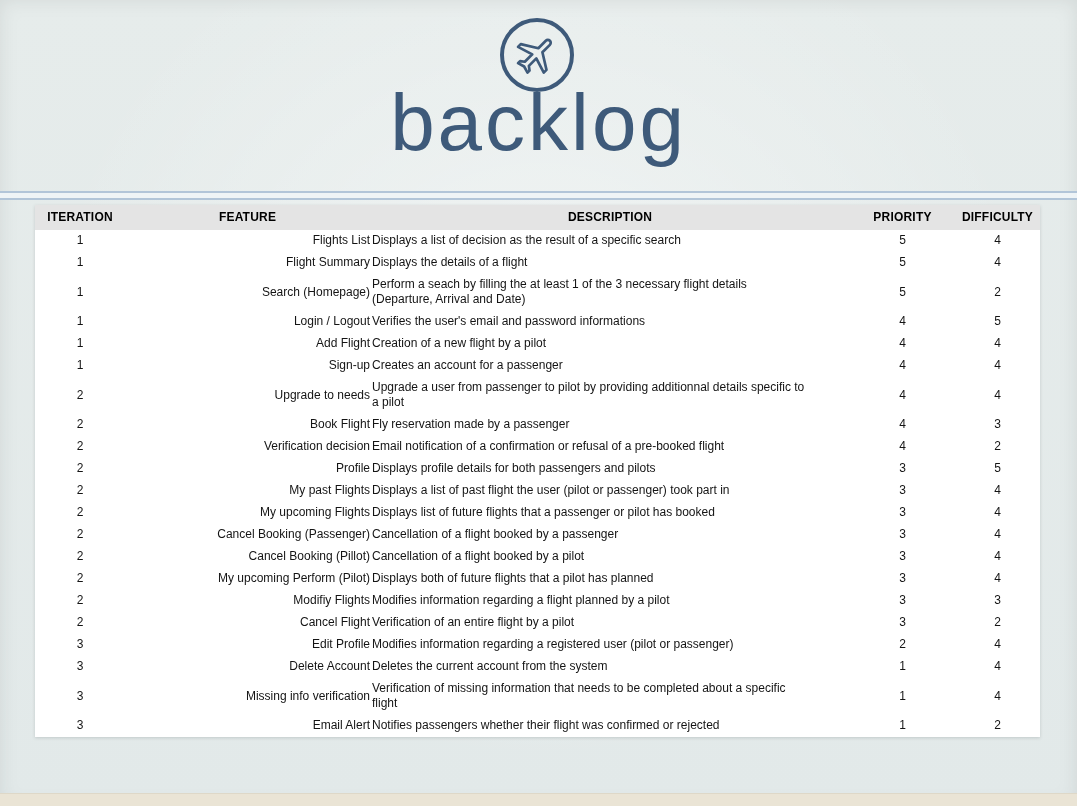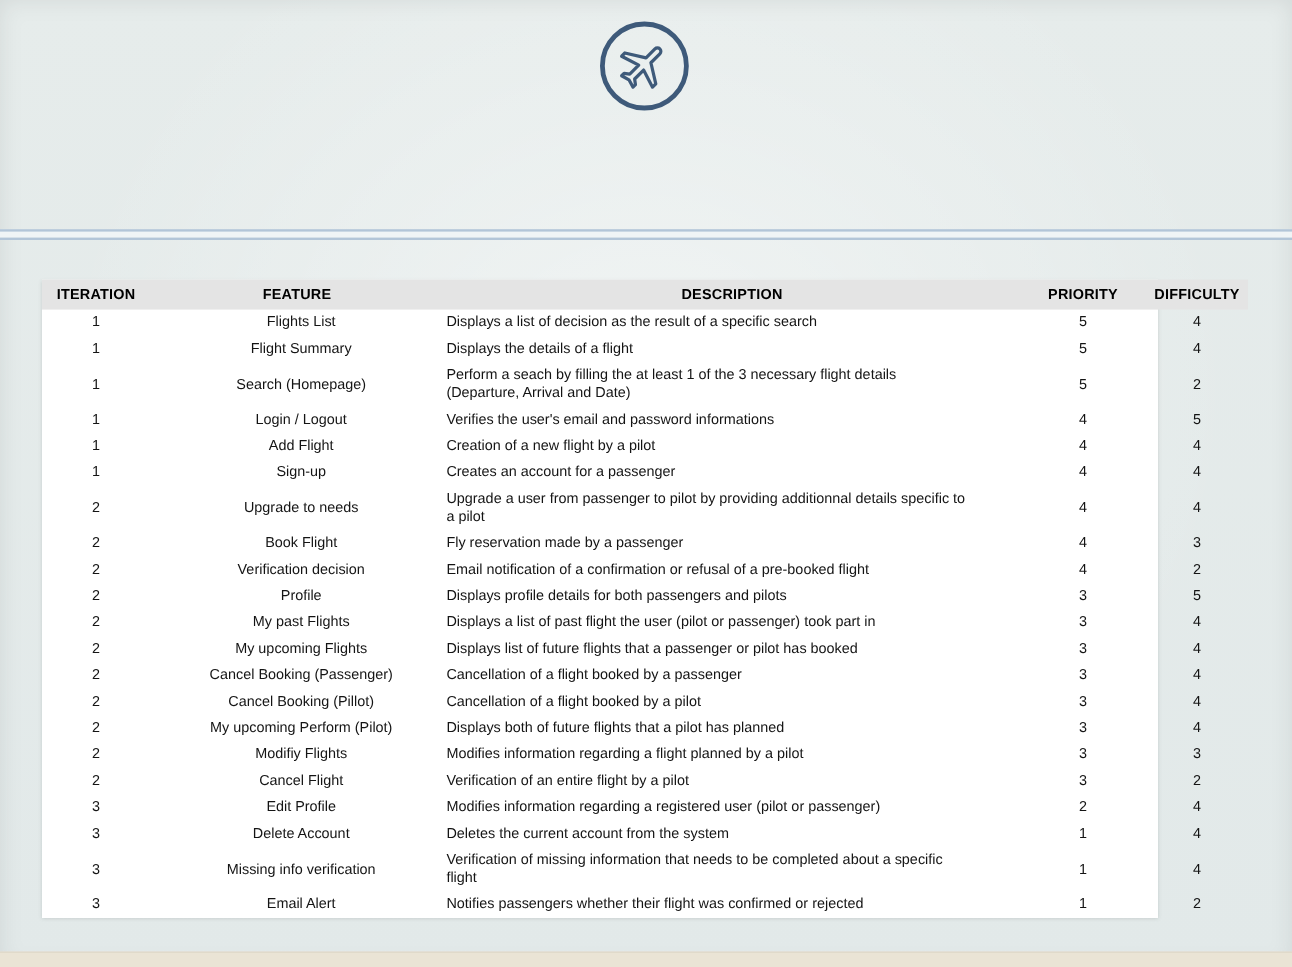--- a/index.html
+++ b/index.html
@@ -55,24 +55,23 @@
     height: 9px;
     border-top: 2px solid #b2c5d8;
     border-bottom: 2px solid #b2c5d8;
     background: #eff4f6;
   }
   
   .table-wrap {
     position: absolute;
     top: 205px;
     left: 35px;
-    width: 930px;
+    width: 1005px;
     background: #ffffff;
     box-shadow: 0 1px 3px rgba(100,110,110,0.25);
-    margin-top: 28px;
   }
   table {
     width: 100%;
     border-collapse: collapse;
     table-layout: fixed;
   }
   col.c-iter { width: 90px; }
   col.c-feat { width: 245px; }
   col.c-desc { width: 480px; }
   col.c-pri  { width: 105px; }
@@ -87,21 +86,21 @@
     letter-spacing: 0.2px;
   }
   tbody td {
     font-size: 12px;
     color: #141414;
     vertical-align: middle;
     padding: 3px 0 4px;
     line-height: 15px;
   }
   td.cell-iteration { text-align: center; }
-  td.cell-feature   { text-align: center; padding-left: 7px; }
+  td.cell-feature   { text-align: right; padding-left: 7px; }
   td.cell-description { text-align: left; padding-left: 2px; padding-right: 44px; }
   td.cell-priority  { text-align: center; }
   td.cell-difficulty{ text-align: center; }
   
   .bottom-strip {
     position: absolute;
     left: 0;
     bottom: 0;
     width: 100%;
     height: 13px;
@@ -112,20 +111,21 @@
 </head>
 <body>
 
 <div class="slide">
 
   <div class="logo-circle">
     <svg width="46" height="46" viewBox="0 0 24 24" aria-hidden="true">
       <path d="M21 16v-2l-8-5V3.5C13 2.67 12.33 2 11.5 2S10 2.67 10 3.5V9l-8 5v2l8-2.5V19l-2 1.5V22l3.5-1 3.5 1v-1.5L13 19v-5.5L21 16z" transform="rotate(45 12 12)" fill="none" stroke="#3e5a7a" stroke-width="1.4" stroke-linejoin="round"></path>
     </svg>
   </div>
+  <div class="logo-word">backlog</div>
 
   <div class="rule"></div>
 
   <div class="table-wrap">
     <table>
       <colgroup>
         <col class="c-iter">
           <col class="c-feat">
           <col class="c-desc">
           <col class="c-pri">

